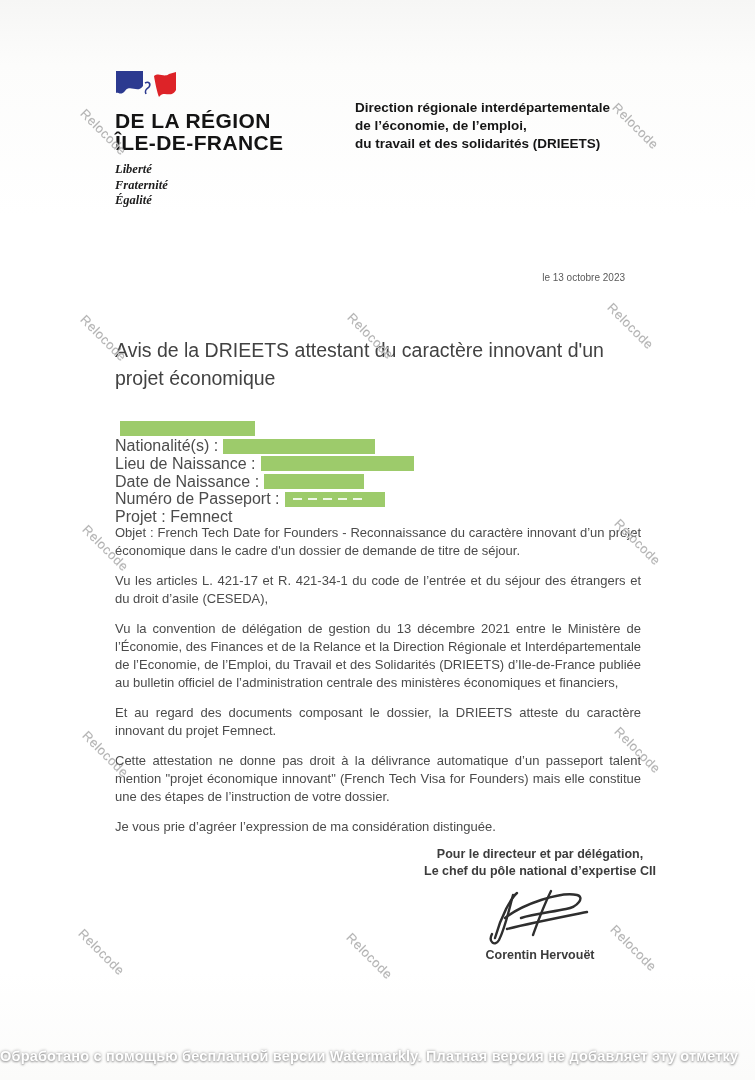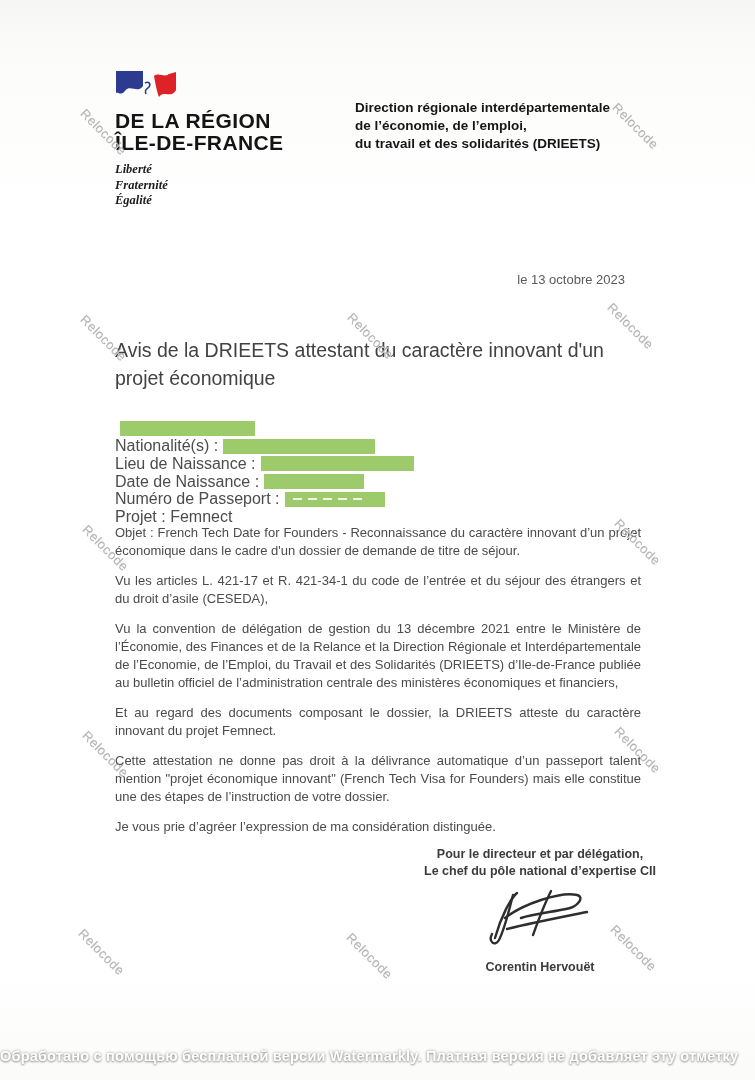--- a/index.html
+++ b/index.html
@@ -22,40 +22,40 @@
     white-space:nowrap;
   }
   
   .logo-block{position:absolute;left:115px;top:70px;width:250px;}
   .flag{display:block;margin-bottom:4px;}
   .prefet{font-weight:800;font-size:21px;line-height:22px;letter-spacing:.4px;color:#141414;}
   .motto{margin-top:8px;font-family:"Liberation Serif","DejaVu Serif",serif;font-style:italic;font-weight:700;font-size:12.5px;line-height:15.5px;color:#1c1c1c;}
   
   .direction{position:absolute;left:355px;top:99px;width:290px;font-weight:700;font-size:13.5px;line-height:18px;color:#161616;}
   
-  .date-line{position:absolute;top:272px;right:130px;font-size:13px;color:#5a5a5a;}
+  .date-line{position:absolute;top:272px;right:130px;font-size:10px;color:#5a5a5a;}
   
   .doc-title{position:absolute;left:115px;top:336px;width:535px;font-size:19.5px;line-height:28px;color:#424242;}
   
   .identity{position:absolute;left:115px;top:420px;font-size:16px;color:#4c4c4c;}
   .id-row{display:flex;align-items:center;height:17.6px;}
   .id-row .label{margin-right:5px;white-space:nowrap;}
   .id-row .bar{height:15px;background:#9dcb6b;position:relative;}
   .id-row .bar.dashed::after{
     content:"";position:absolute;left:8px;right:20px;top:6px;height:2px;
     background:repeating-linear-gradient(90deg,rgba(255,255,255,.85) 0 9px,transparent 9px 15px);
   }
   
   .body-text{position:absolute;left:115px;top:524px;width:526px;font-size:13px;line-height:18px;color:#4b4b4b;}
   .body-text p{margin:0 0 12px 0;text-align:justify;}
   
   .sig-block{position:absolute;left:410px;top:846px;width:260px;text-align:center;color:#3c3c3c;}
   .sig-line{font-size:12.5px;line-height:17px;font-weight:600;text-align:center;}
   .sig-scribble{margin:4px auto 0;display:block;}
-  .sig-name{font-size:12.5px;font-weight:700;margin-top:14px;}
+  .sig-name{font-size:12.5px;font-weight:700;margin-top:2px;}
   
   .bottom-wm{
     position:absolute;left:0;right:0;top:1048px;text-align:left;
     font-size:14.5px;font-weight:700;color:#ffffff;
     text-shadow:0 0 3px rgba(150,150,150,.95), 0 1px 2px rgba(140,140,140,.8);
     letter-spacing:.2px;
   }
 </style>
 </head>
 <body>

